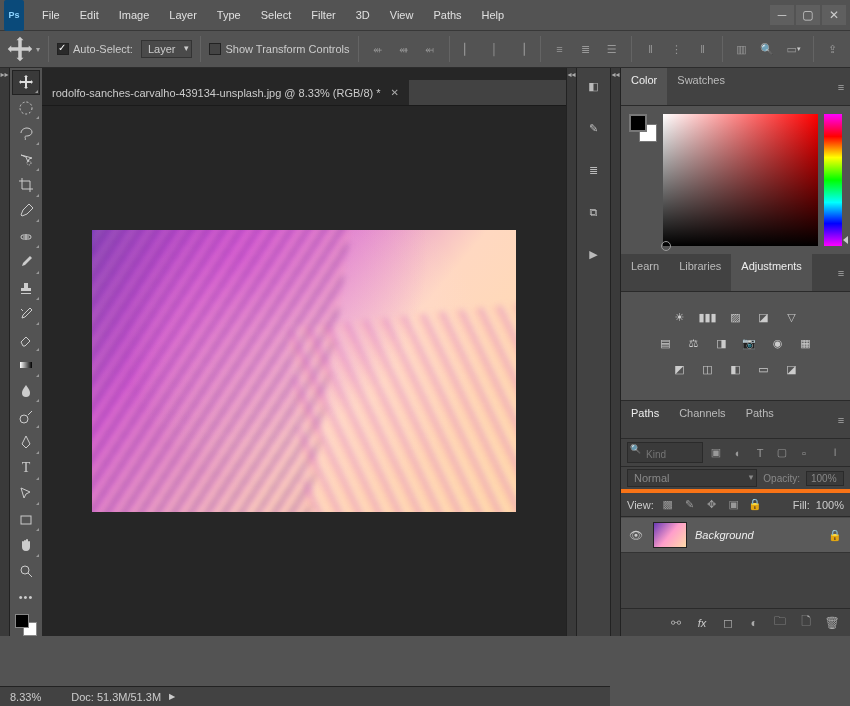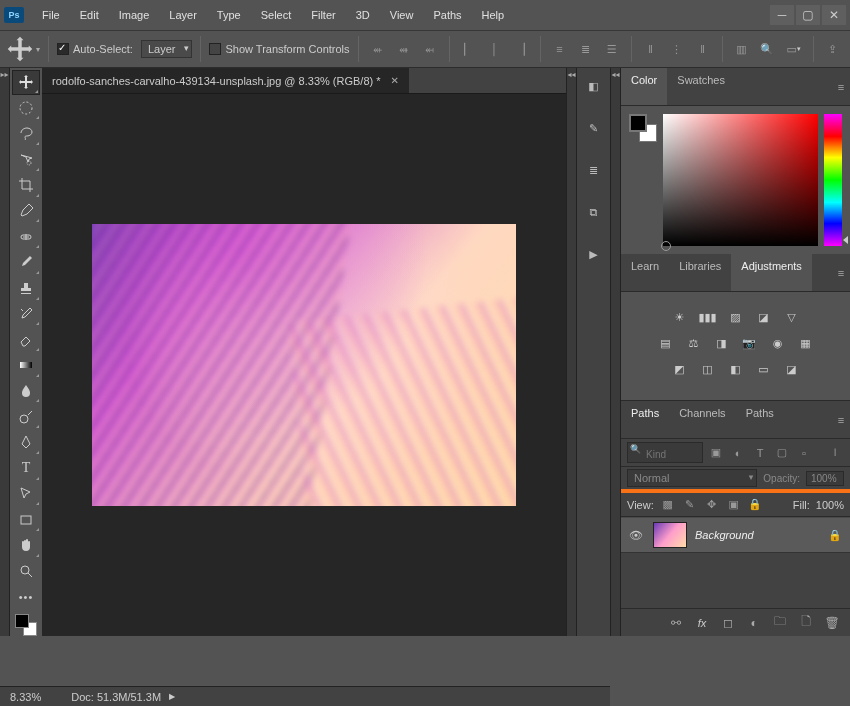--- a/index.html
+++ b/index.html
@@ -1,18 +1,18 @@
 <!DOCTYPE html>
 <html><head>
 <meta charset="utf-8">
 <style>
 * { margin: 0; padding: 0; box-sizing: border-box; font-family: "Segoe UI", Tahoma, sans-serif; font-size: 11px; color: #ccc; user-select: none; }
 body { width: 850px; height: 706px; background: #535353; overflow: hidden; }
 .menubar { height: 30px; background: #535353; display: flex; align-items: center; padding: 0 4px; }
-.ps-logo { width: 20px; height: 16px; background: #0a4a7a; color: #8cd3ff; font-weight: bold; font-size: 9px; display: flex; align-items: center; justify-content: center; margin-right: 8px; border-radius: 2px; }
+.ps-logo { width: 20px; height: 31px; background: #0a4a7a; color: #8cd3ff; font-weight: bold; font-size: 9px; display: flex; align-items: center; justify-content: center; margin-right: 8px; border-radius: 2px; }
 .menu-item { padding: 6px 10px; color: #e0e0e0; cursor: default; }
 .win-controls { margin-left: auto; display: flex; gap: 2px; }
 .win-btn { width: 24px; height: 20px; background: #5f5f5f; display: flex; align-items: center; justify-content: center; color: #ccc; font-size: 12px; }
 .optbar { height: 38px; background: #535353; border-top: 1px solid #383838; border-bottom: 1px solid #2c2c2c; display: flex; align-items: center; padding: 0 6px; gap: 8px; }
 .tool-indicator { width: 34px; height: 26px; display: flex; align-items: center; justify-content: center; }
 .divider { width: 1px; height: 26px; background: #3a3a3a; border-right: 1px solid #646464; }
 .checkbox { width: 12px; height: 12px; background: #444; border: 1px solid #222; display: inline-block; vertical-align: middle; margin-right: 4px; }
 .checkbox.checked { background: #2a2a2a; position: relative; }
 .checkbox.checked::after { content: "✓"; position: absolute; top: -2px; left: 0; color: #fff; font-size: 10px; }
 .select { background: #4a4a4a; border: 1px solid #333; padding: 2px 16px 2px 6px; position: relative; }
@@ -25,21 +25,21 @@
 .dbl-arrow { font-size: 8px; color: #aaa; }
 .tools { width: 32px; background: #535353; display: flex; flex-direction: column; align-items: center; padding-top: 2px; gap: 1px; }
 .tool { width: 28px; height: 25px; display: flex; align-items: center; justify-content: center; position: relative; color: #ccc; }
 .tool.sel { background: #3a3a3a; border: 1px solid #222; }
 .tool svg { width: 16px; height: 16px; }
 .tool .tri { position: absolute; bottom: 1px; right: 1px; width: 0; height: 0; border-left: 3px solid transparent; border-bottom: 3px solid #999; }
 .swatches-tool { position: relative; width: 22px; height: 22px; margin-top: 4px; }
 .swatches-tool .fg { position: absolute; width: 14px; height: 14px; background: #000; border: 1px solid #888; top: 0; left: 0; }
 .swatches-tool .bg { position: absolute; width: 14px; height: 14px; background: #fff; border: 1px solid #888; bottom: 0; right: 0; }
 .canvas-area { flex: 1; background: #262626; display: flex; flex-direction: column; }
-.doc-tabs { height: 26px; background: #424242; display: flex; align-items: stretch; border-bottom: 1px solid #1a1a1a; }
+.doc-tabs { height: 26px; background: #424242; display: flex; align-items: stretch; border-bottom: 1px solid #1a1a1a; margin-top: 12px; }
 .doc-tab { background: #262626; padding: 5px 10px; display: flex; align-items: center; gap: 10px; font-size: 11px; color: #ddd; }
 .doc-tab .x { color: #aaa; font-size: 10px; }
 .canvas-viewport { flex: 1; display: flex; align-items: center; justify-content: center; overflow: hidden; }
 .image { width: 424px; height: 282px; background:
   radial-gradient(circle at 35% 10%, rgba(200,50,220,0.55), rgba(200,50,220,0) 50%),
   radial-gradient(ellipse 60% 80% at 50% 40%, rgba(255,220,210,0.95), rgba(255,200,180,0) 70%),
   linear-gradient(130deg, #6a3ab5 0%, #cf58d5 25%, #ffd8c1 60%, #ffdba8 100%);
   position: relative; overflow: hidden; }
 .image::before { content: ""; position: absolute; top: -10%; left: -5%; width: 60%; height: 140%;
   background: repeating-linear-gradient(115deg, rgba(110,40,140,0.5) 0 3px, rgba(200,80,200,0.3) 3px 7px, rgba(255,160,170,0.2) 7px 14px);

